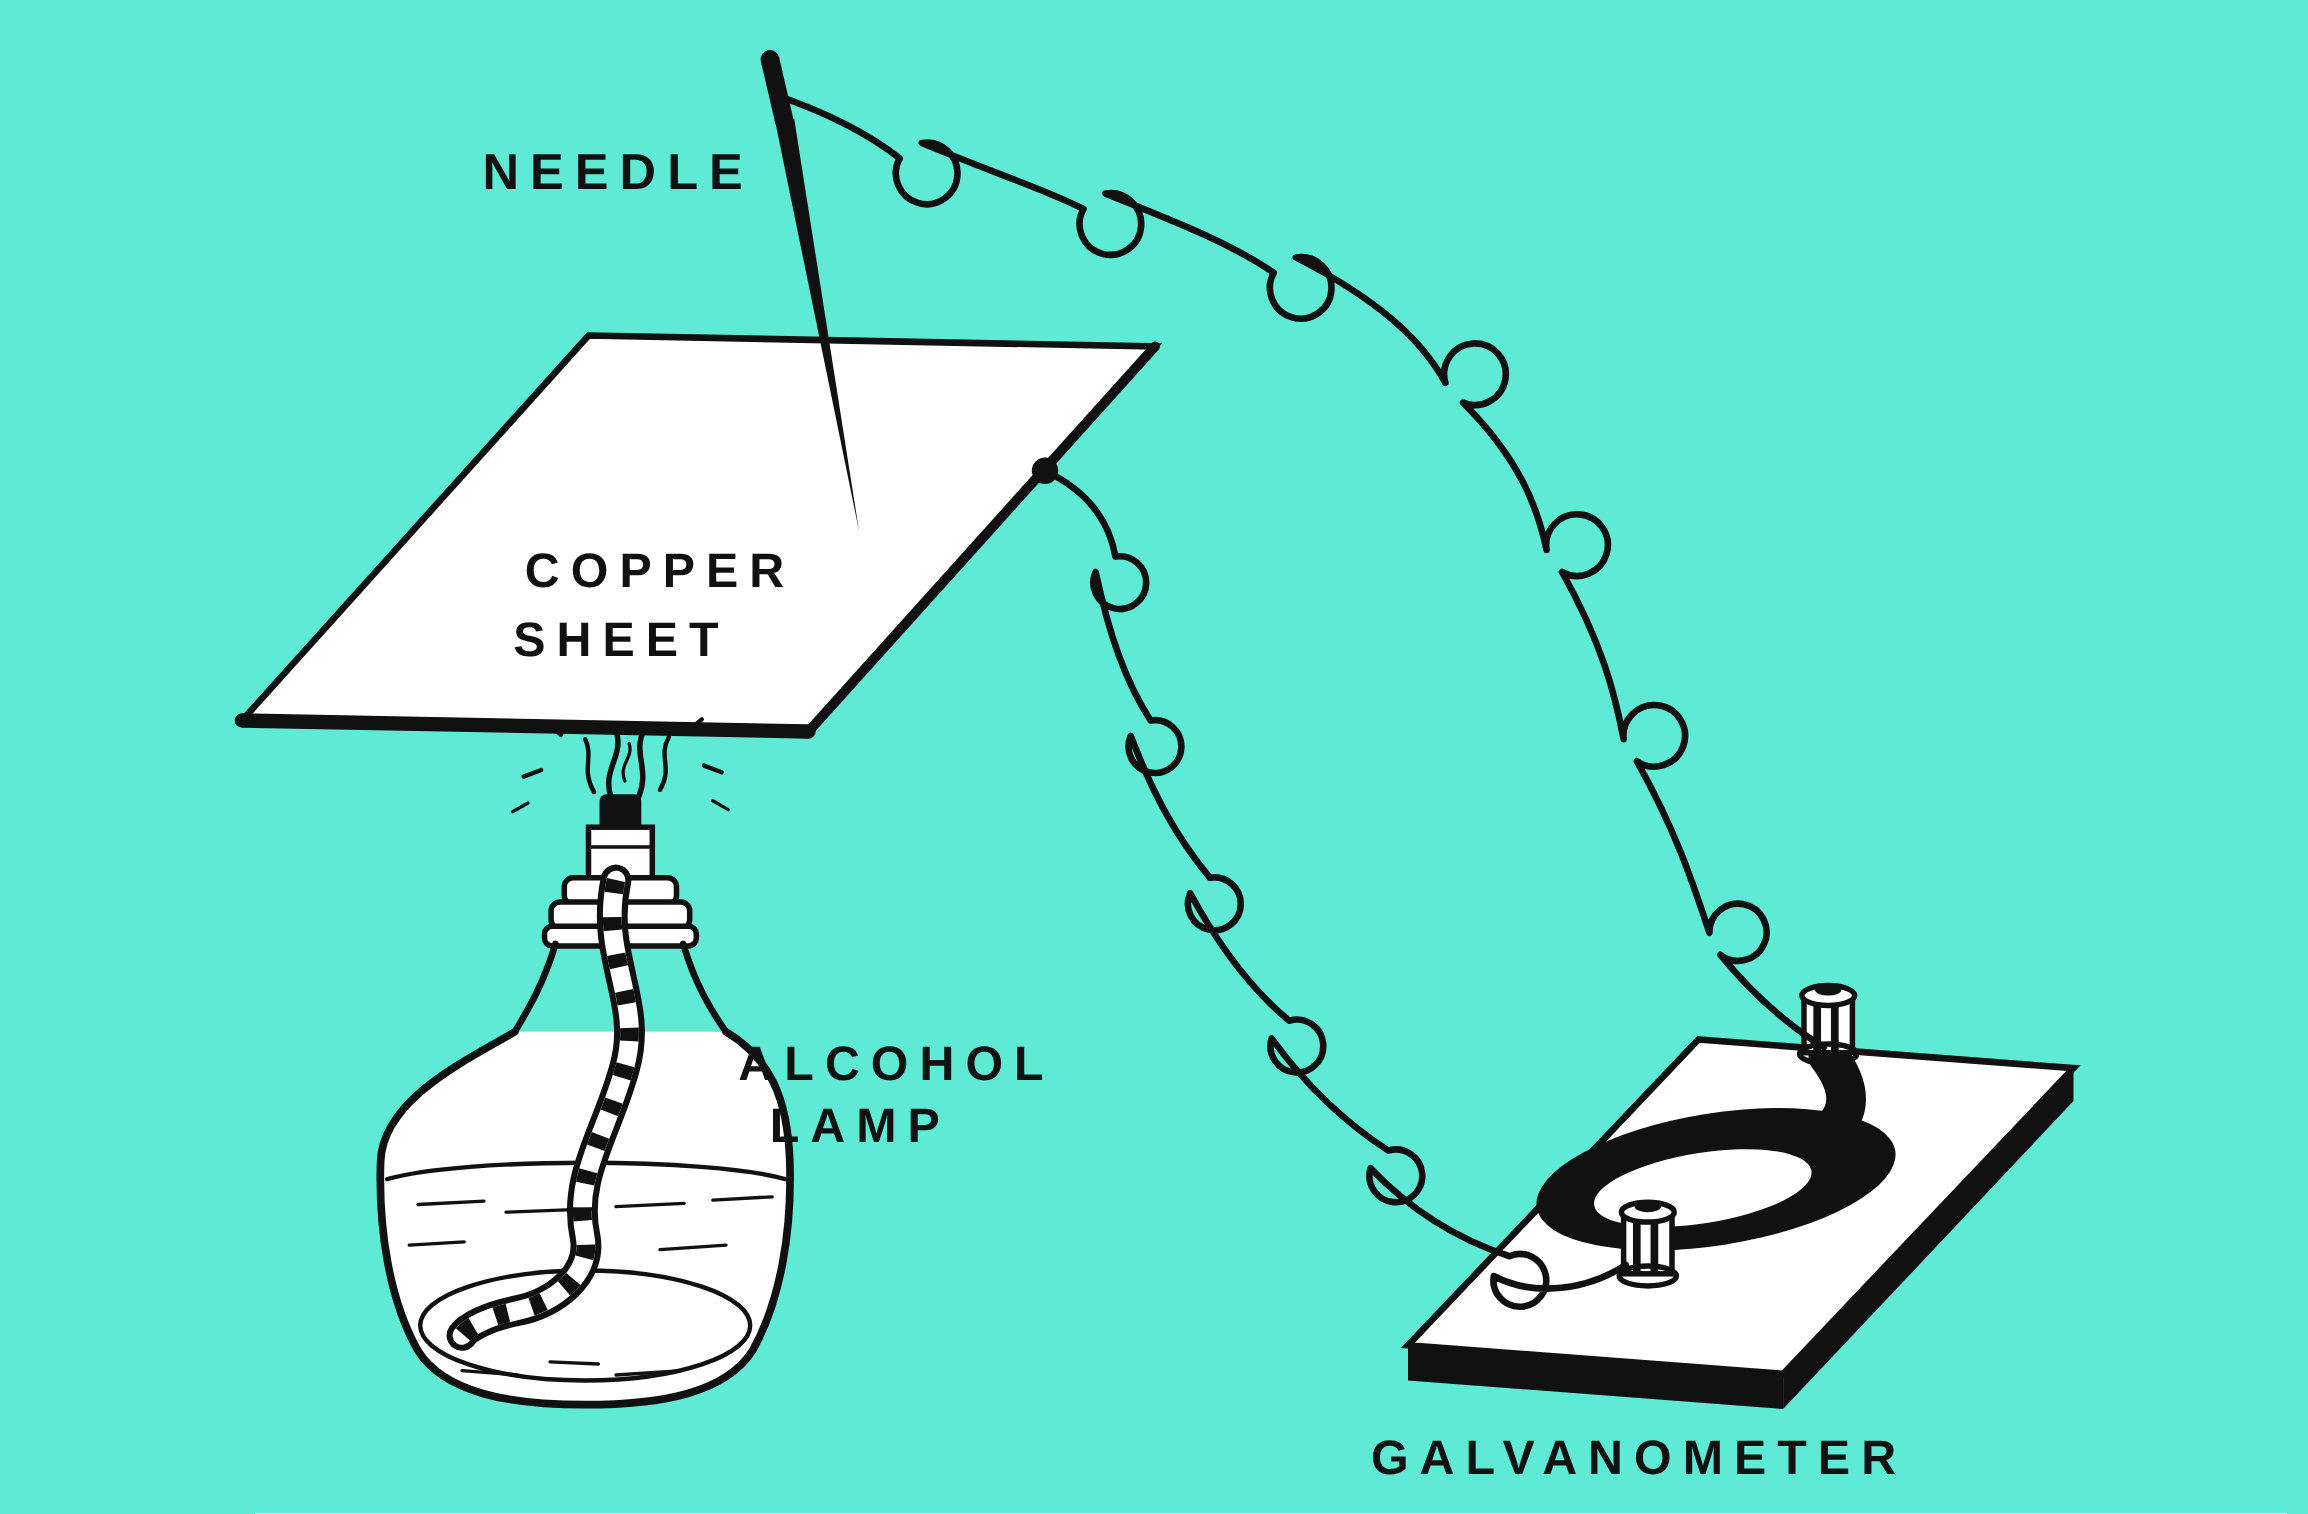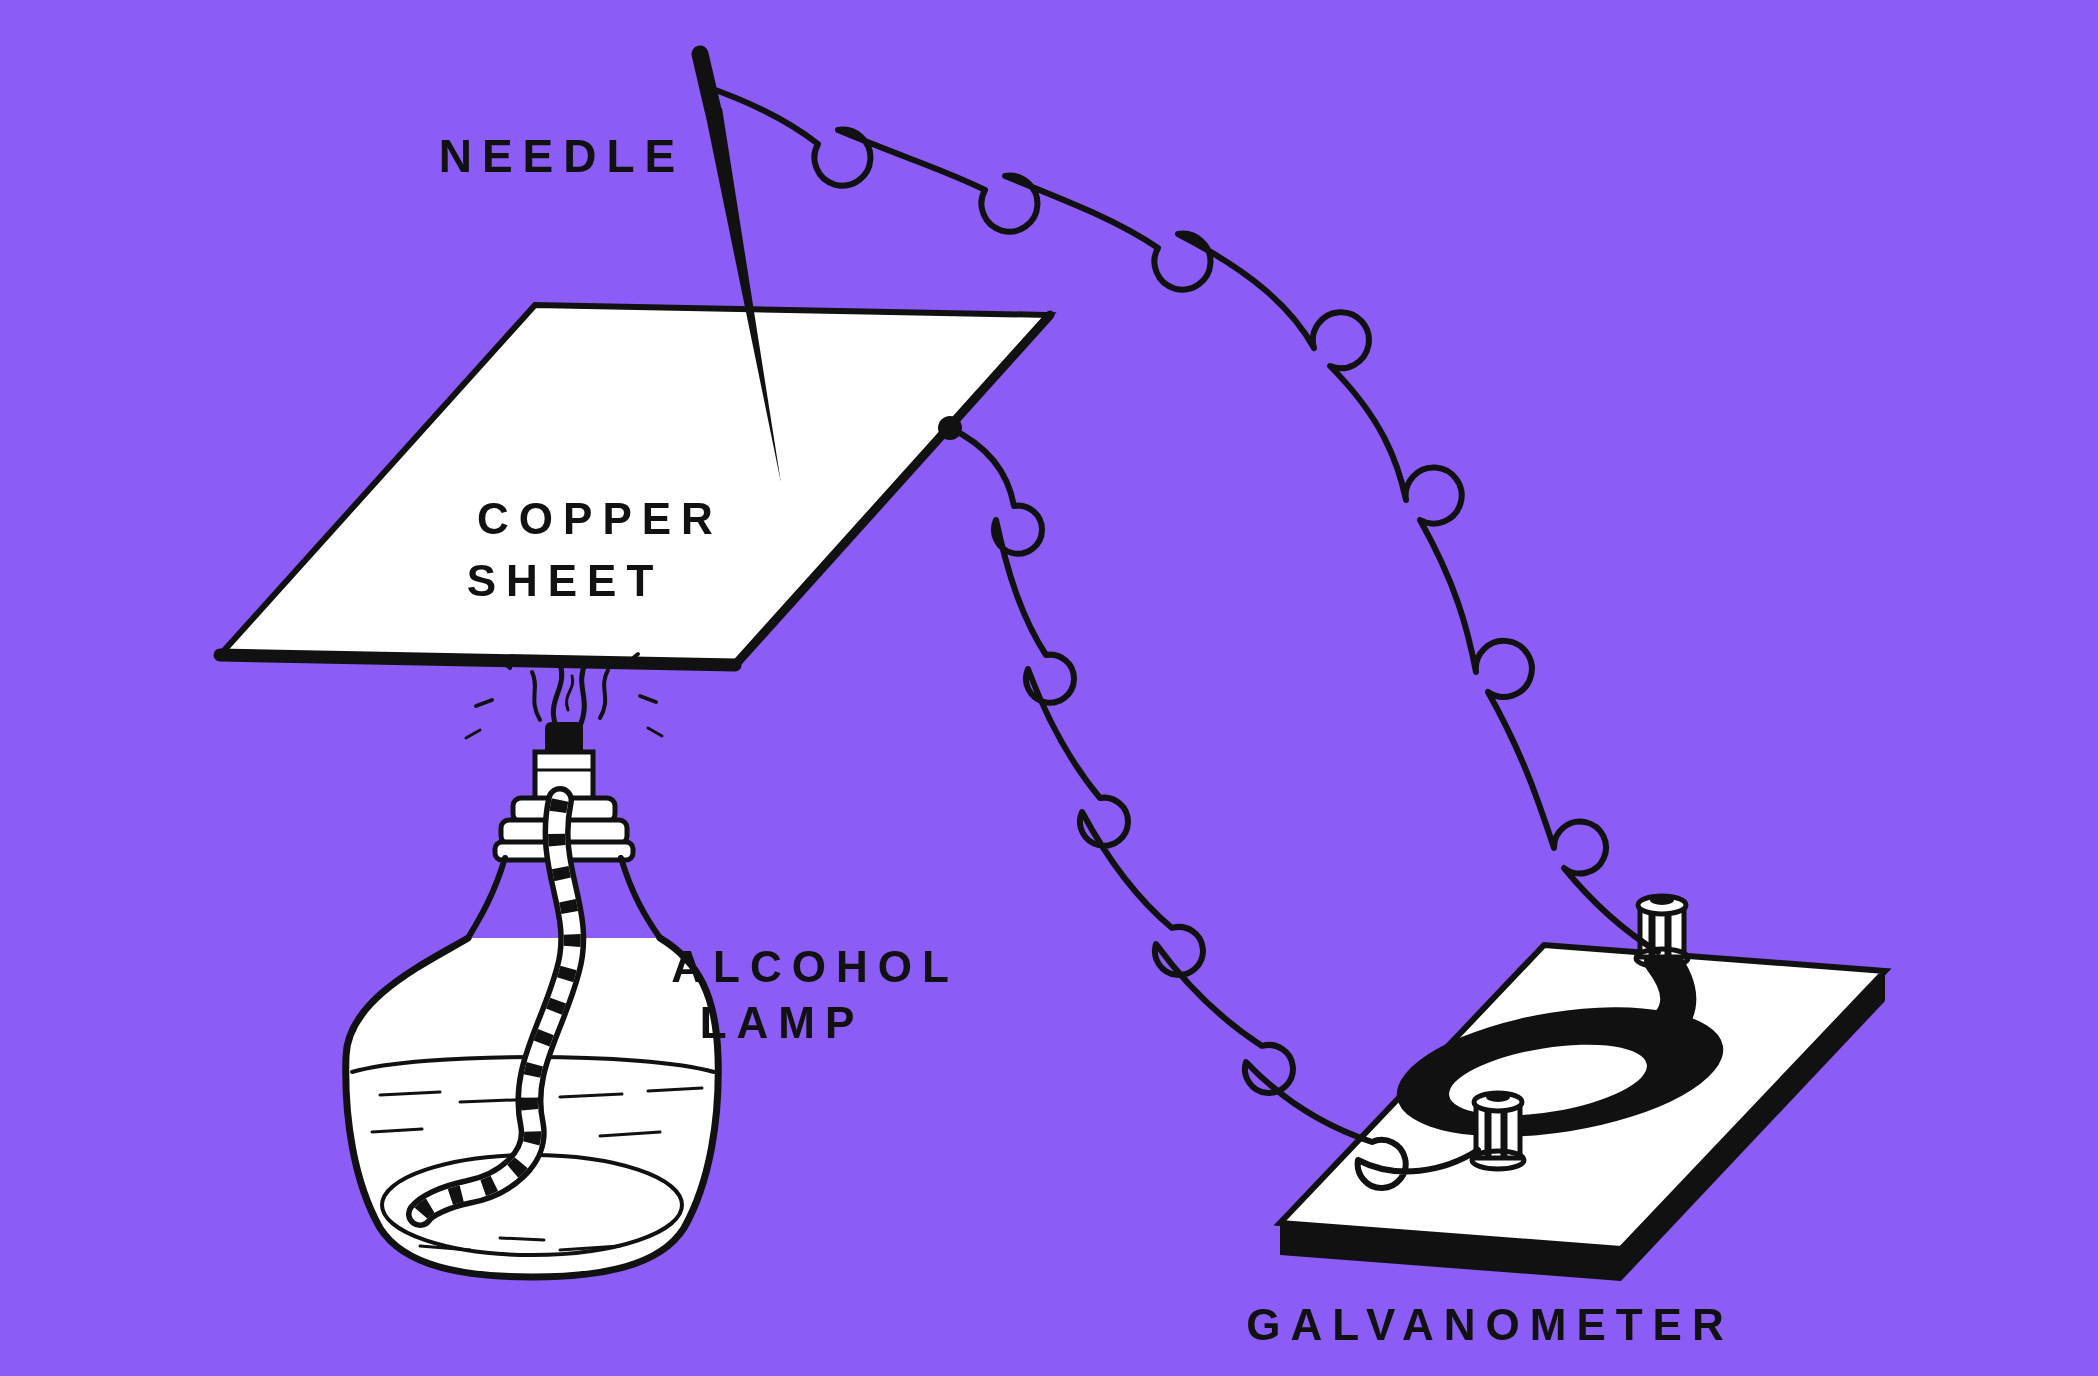--- a/index.html
+++ b/index.html
@@ -1,19 +1,19 @@
 <!DOCTYPE html>
 <html><head>
 <meta charset="utf-8">
 <style>
   html,body{margin:0;padding:0;background:#ffffff;}
   .canvas{
     position:relative;
     width:2098px;height:1376px;
-    background:#8b5cf6;
+    background:#5eead4;
     overflow:hidden;
     font-family:"Liberation Sans",sans-serif;
   }
   svg{position:absolute;inset:0;}
   .ink{stroke:#111111;fill:none;stroke-linecap:round;stroke-linejoin:round;}
   .lbl{
     font-family:"Liberation Sans",sans-serif;
     font-weight:700;
     fill:#111111;
     letter-spacing:10px;

